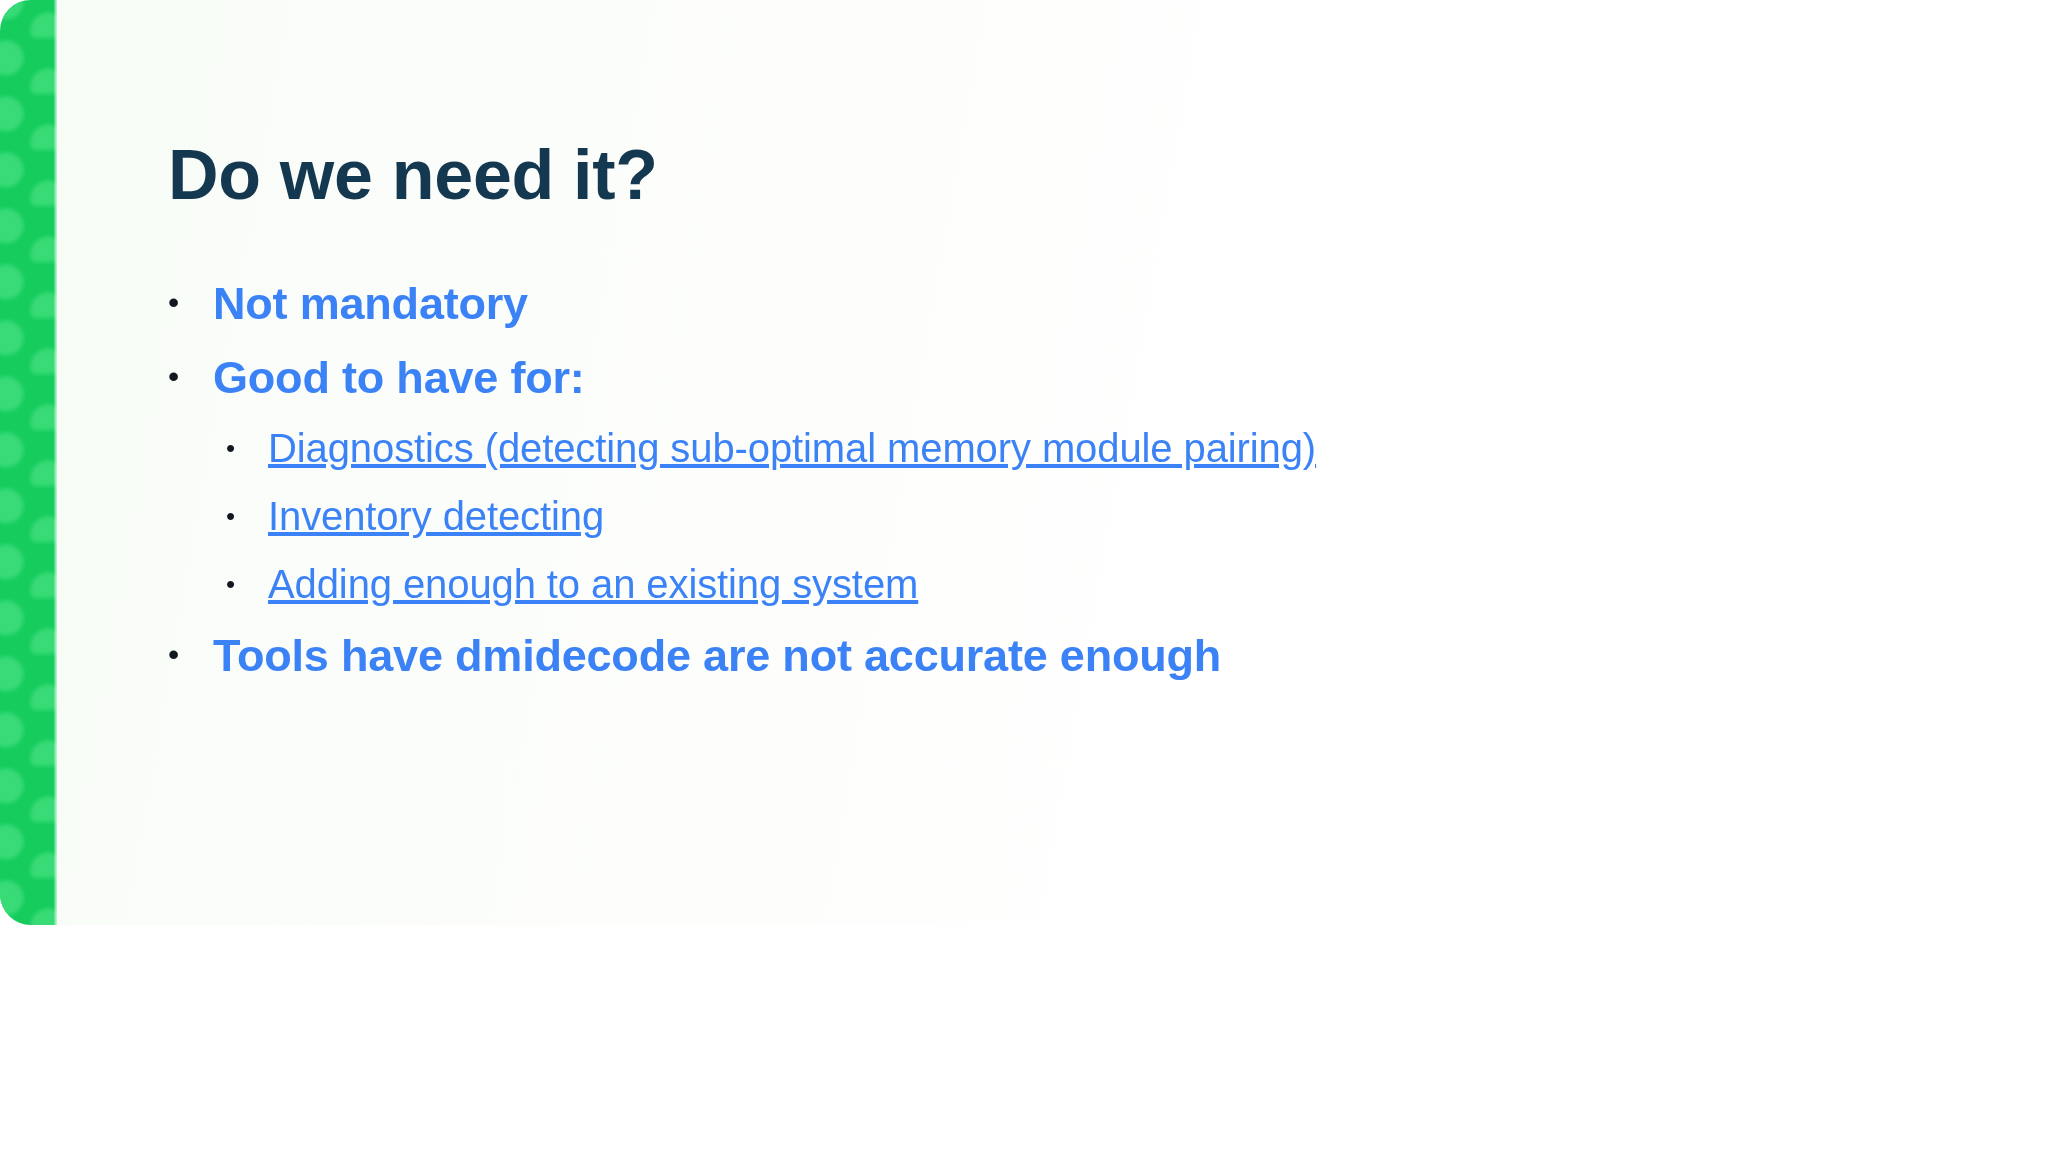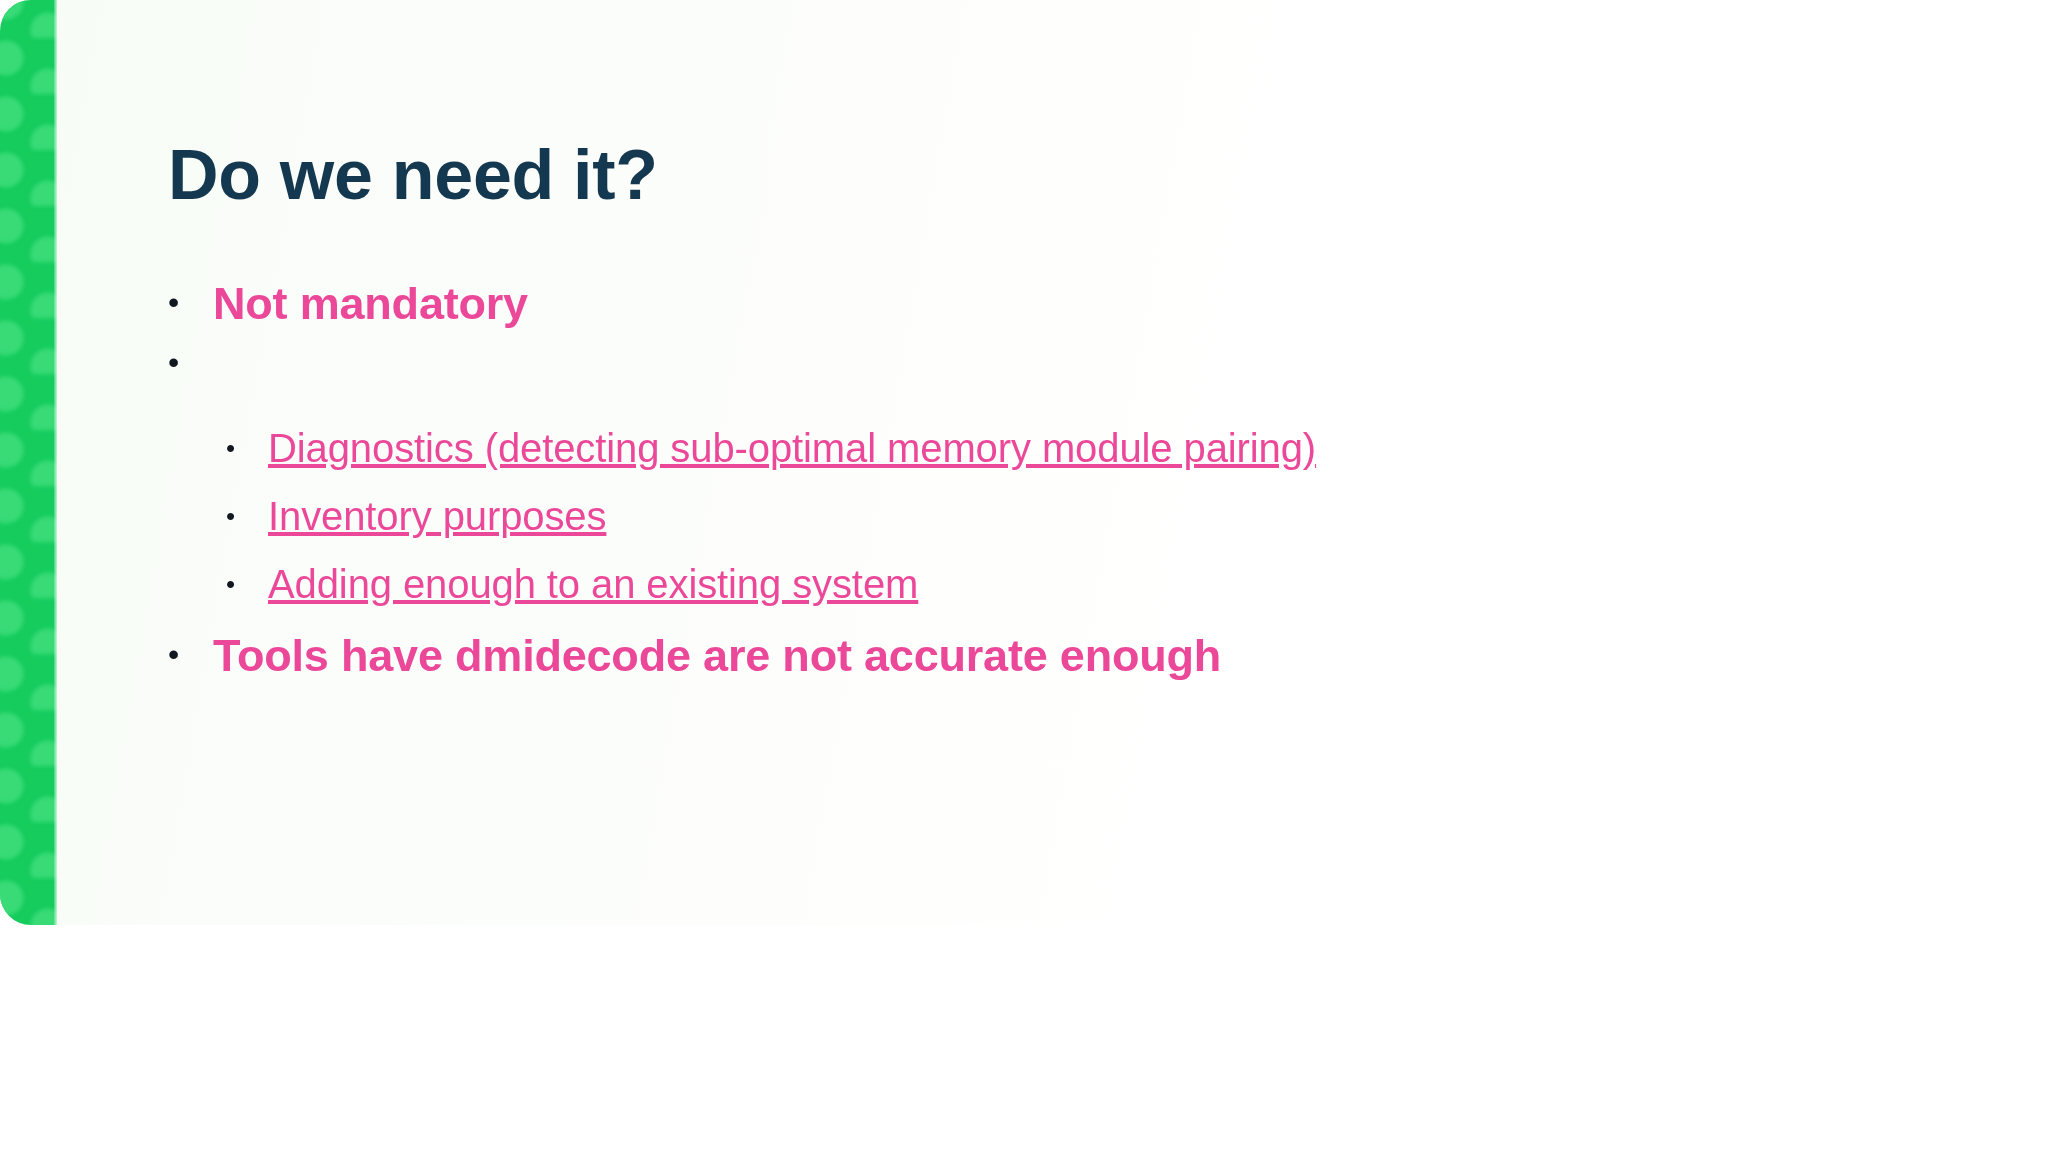--- a/index.html
+++ b/index.html
@@ -91,21 +91,21 @@
     align-items: baseline;
   }
 
   .marker {
     flex: 0 0 auto;
     color: #111820;
     line-height: 1;
   }
   .btext {
     flex: 0 1 auto;
-    color: #ec4899;
+    color: #3b82f6;
     white-space: nowrap;
   }
 
   
   .lvl1 {
     height: 74px;
   }
   .lvl1 .marker {
     width: 45px;
     font-size: 32px;
@@ -169,30 +169,31 @@
 
   <div id="body">
 
     <div class="bullet-row lvl1">
       <span class="marker">•</span>
       <span class="btext">Not mandatory</span>
     </div>
 
     <div class="bullet-row lvl1">
       <span class="marker">•</span>
+      <span class="btext">Good to have for:</span>
     </div>
 
     <div class="bullet-row lvl2">
       <span class="marker">•</span>
       <span class="btext">Diagnostics (detecting sub-optimal memory module pairing)</span>
     </div>
 
     <div class="bullet-row lvl2">
       <span class="marker">•</span>
-      <span class="btext">Inventory purposes</span>
+      <span class="btext">Inventory detecting</span>
     </div>
 
     <div class="bullet-row lvl2">
       <span class="marker">•</span>
       <span class="btext">Adding enough to an existing system</span>
     </div>
 
     <div class="bullet-row lvl1">
       <span class="marker">•</span>
       <span class="btext">Tools have dmidecode are not accurate enough</span>

